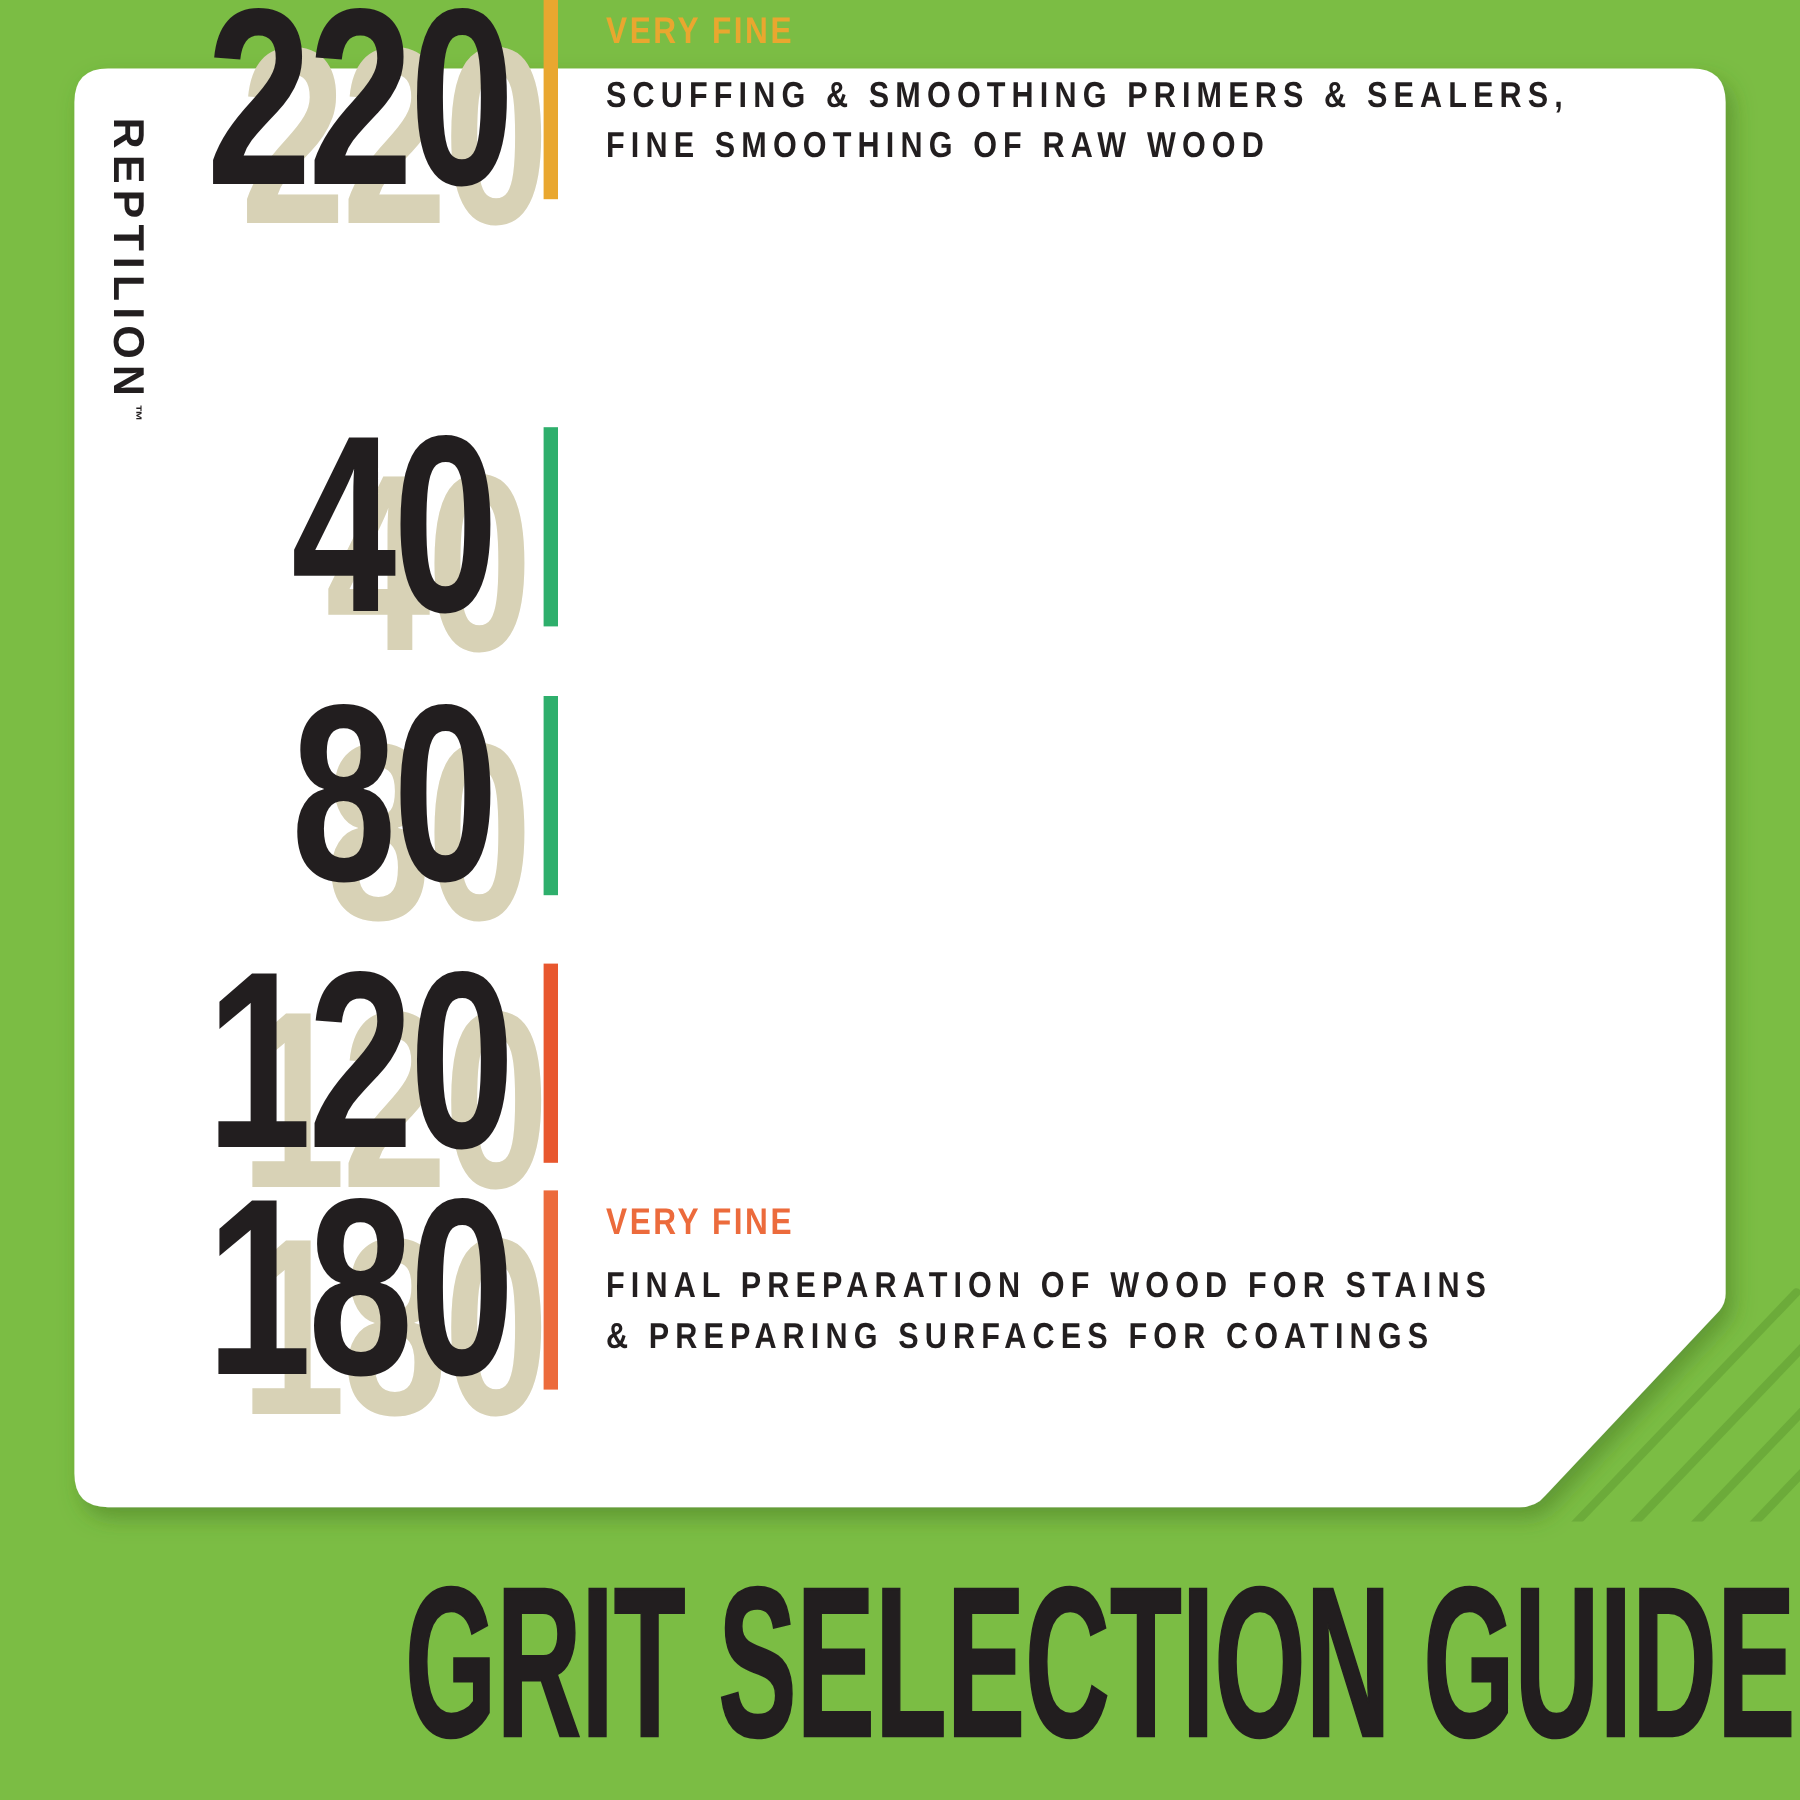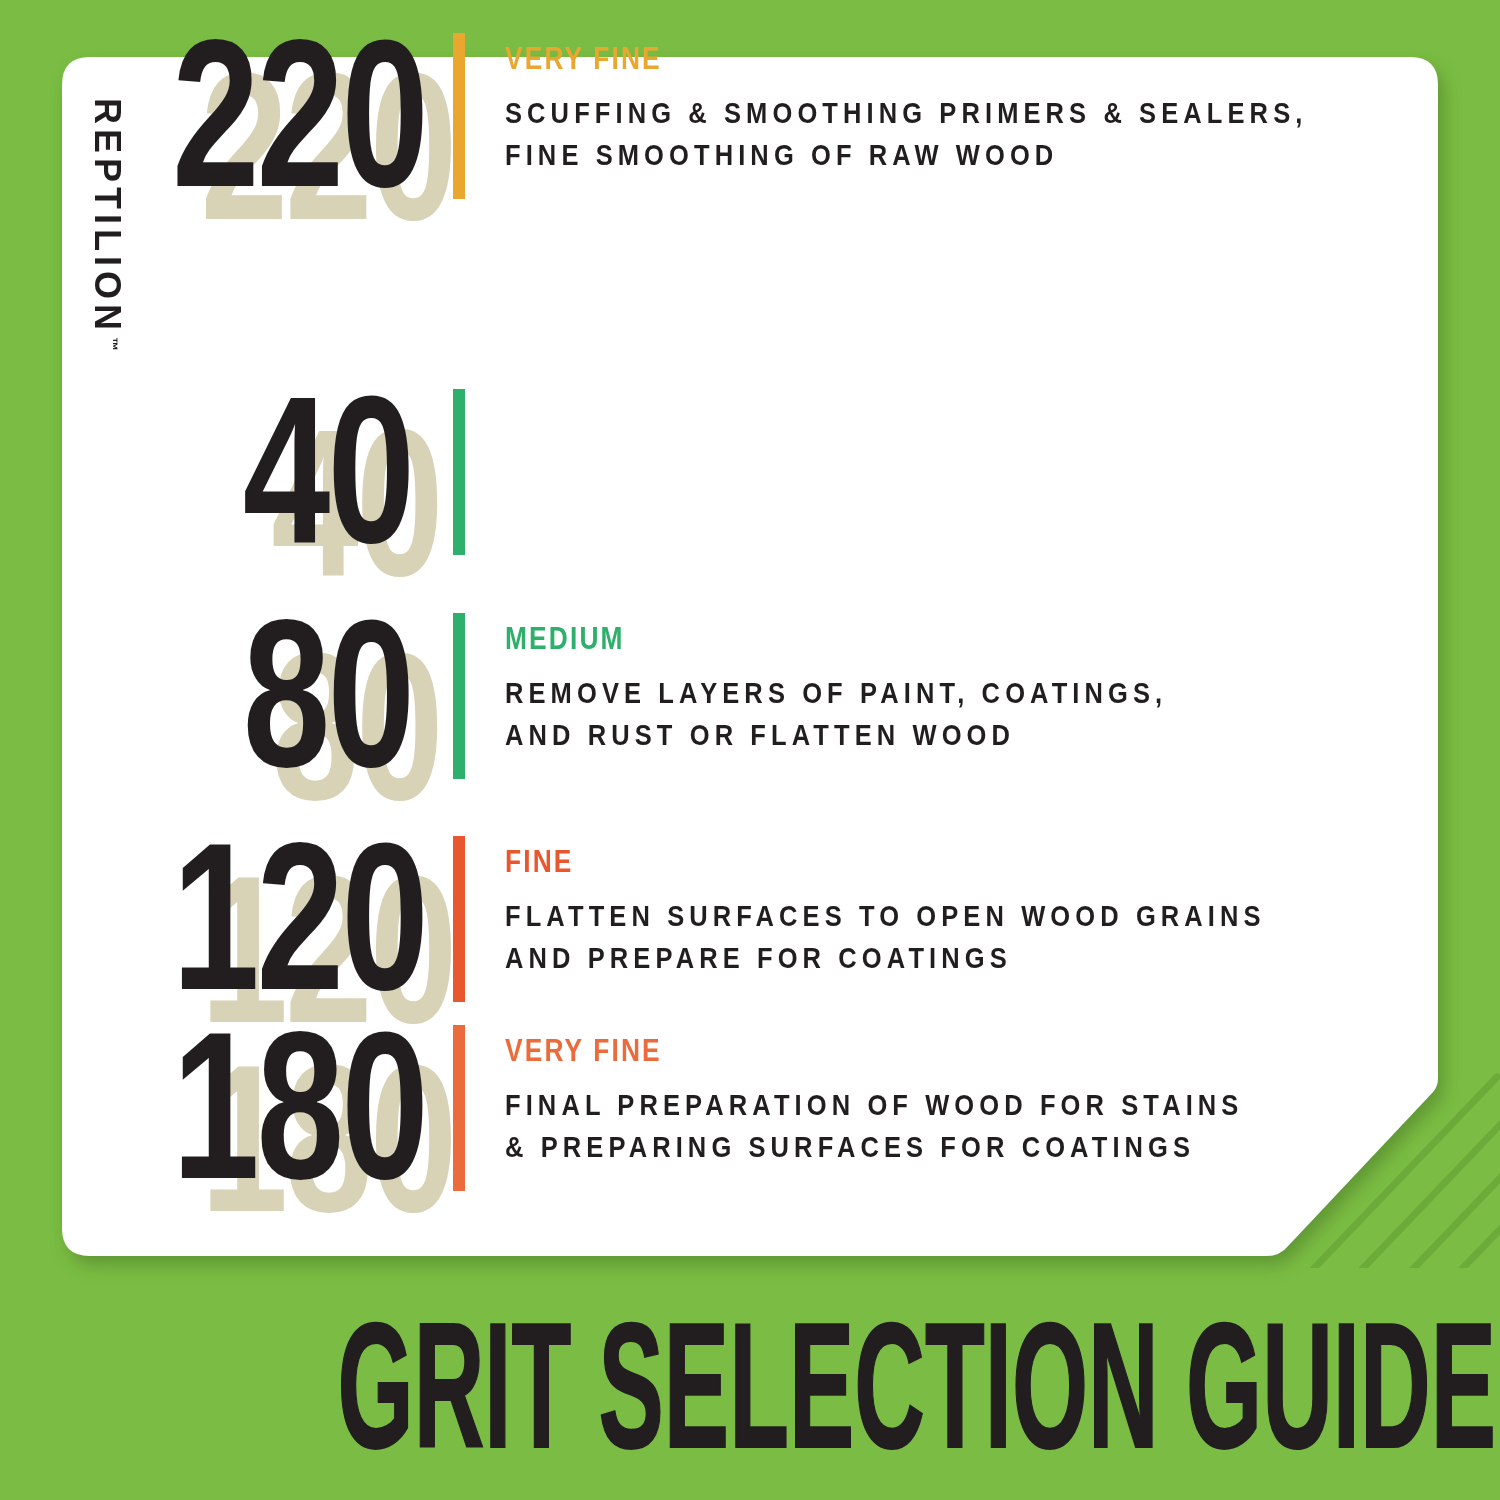--- a/index.html
+++ b/index.html
@@ -16,21 +16,21 @@
   
   .brand{
     position:absolute;left:128px;top:98px;
     transform:rotate(90deg);transform-origin:0 0;
     font-size:36px;font-weight:bold;letter-spacing:5px;
     white-space:nowrap;color:var(--ink,#221E1F);
   }
   .brand .tm{font-size:14px;letter-spacing:0;position:relative;top:-13px;margin-left:2px;}
 
   
-  .row{position:absolute;left:0;width:1272px;height:223px;margin-top:33px;}
+  .row{position:absolute;left:0;width:1272px;height:223px;}
   .row:nth-of-type(1){top:133px;}
   .row:nth-of-type(2){top:356px;padding-left:39px;}
   .row:nth-of-type(3){top:580px;text-decoration:underline;}
   .row:nth-of-type(4){top:803px;}
   .row:nth-of-type(5){top:992px;}
 
   .grit-number{
     position:absolute;left:92px;top:-24px;width:320px;
     text-align:right;
     font-size:210px;line-height:1;font-weight:bold;
@@ -102,39 +102,25 @@
   </div>
 
   <div class="row">
     <div class="grit-number">40</div>
     <div class="accent-bar" style="background: rgb(46, 175, 108);"></div>
   </div>
 
   <div class="row">
     <div class="grit-number">80</div>
     <div class="accent-bar" style="background: rgb(46, 175, 108);"></div>
-    <div class="row-text">
-      <p class="category" style="color: rgb(46, 175, 108);">MEDIUM</p>
-      <div class="desc">
-        <div>REMOVE LAYERS OF PAINT, COATINGS,</div>
-        <div>AND RUST OR FLATTEN WOOD</div>
-      </div>
-    </div>
   </div>
 
   <div class="row">
     <div class="grit-number">120</div>
     <div class="accent-bar" style="background: rgb(232, 87, 46);"></div>
-    <div class="row-text">
-      <p class="category" style="color: rgb(232, 87, 46);">FINE</p>
-      <div class="desc">
-        <div>FLATTEN SURFACES TO OPEN WOOD GRAINS</div>
-        <div>AND PREPARE FOR COATINGS</div>
-      </div>
-    </div>
   </div>
 
   <div class="row">
     <div class="grit-number">180</div>
     <div class="accent-bar" style="background: rgb(236, 107, 60);"></div>
     <div class="row-text">
       <p class="category" style="color: rgb(236, 107, 60);">VERY FINE</p>
       <div class="desc">
         <div>FINAL PREPARATION OF WOOD FOR STAINS</div>
         <div>&amp; PREPARING SURFACES FOR COATINGS</div>

